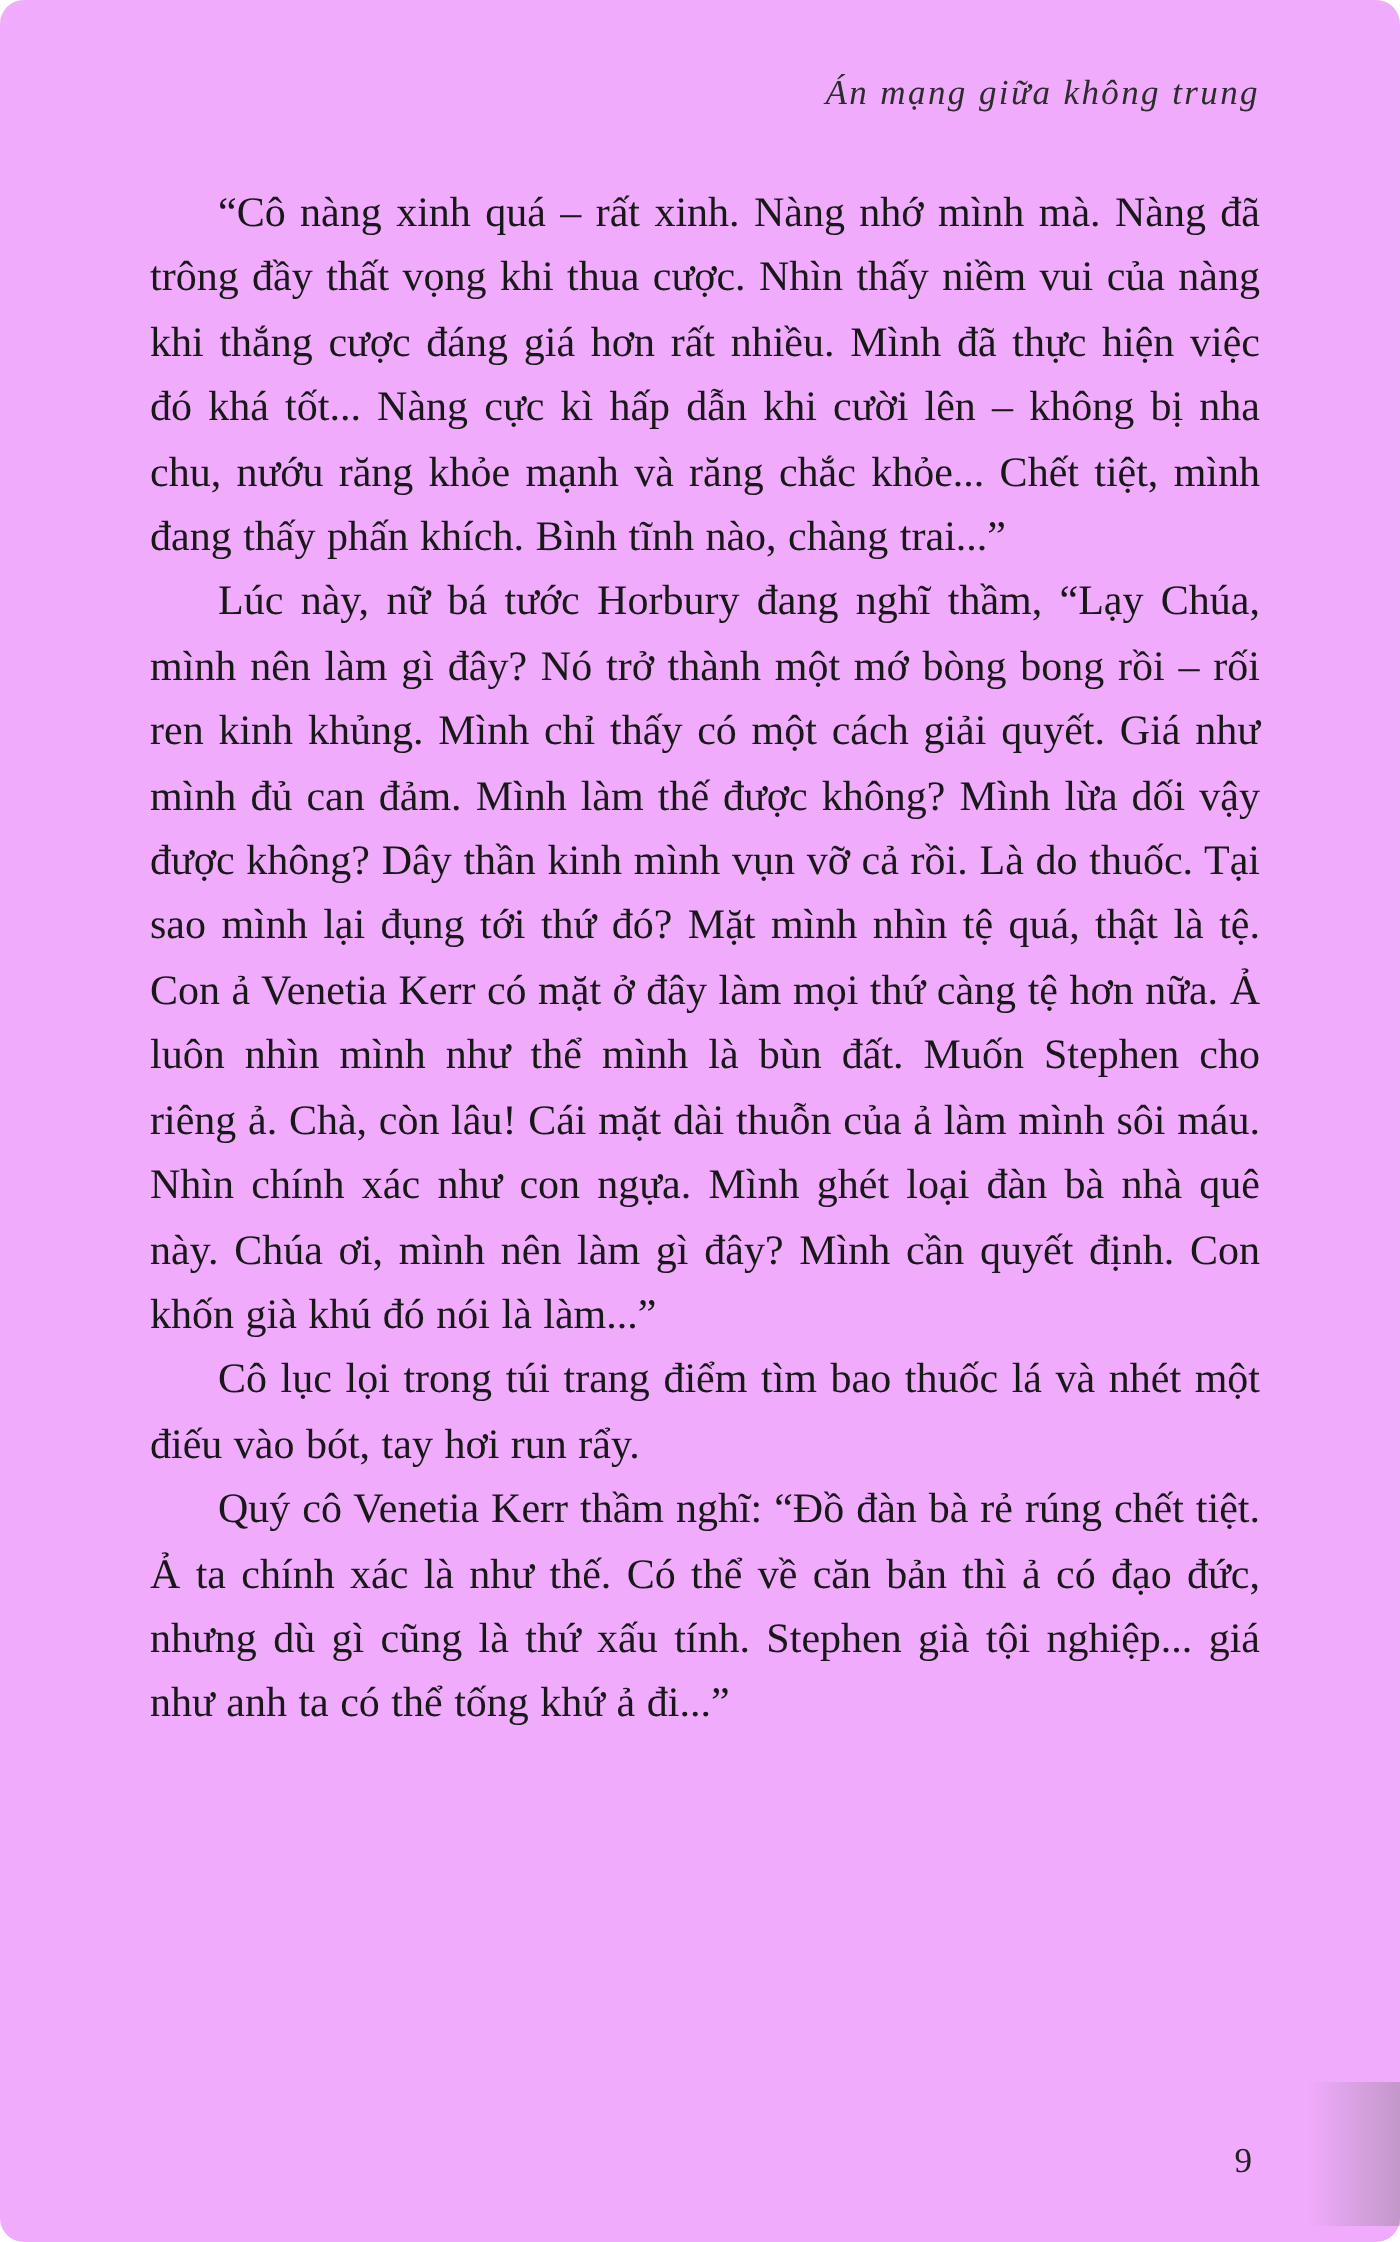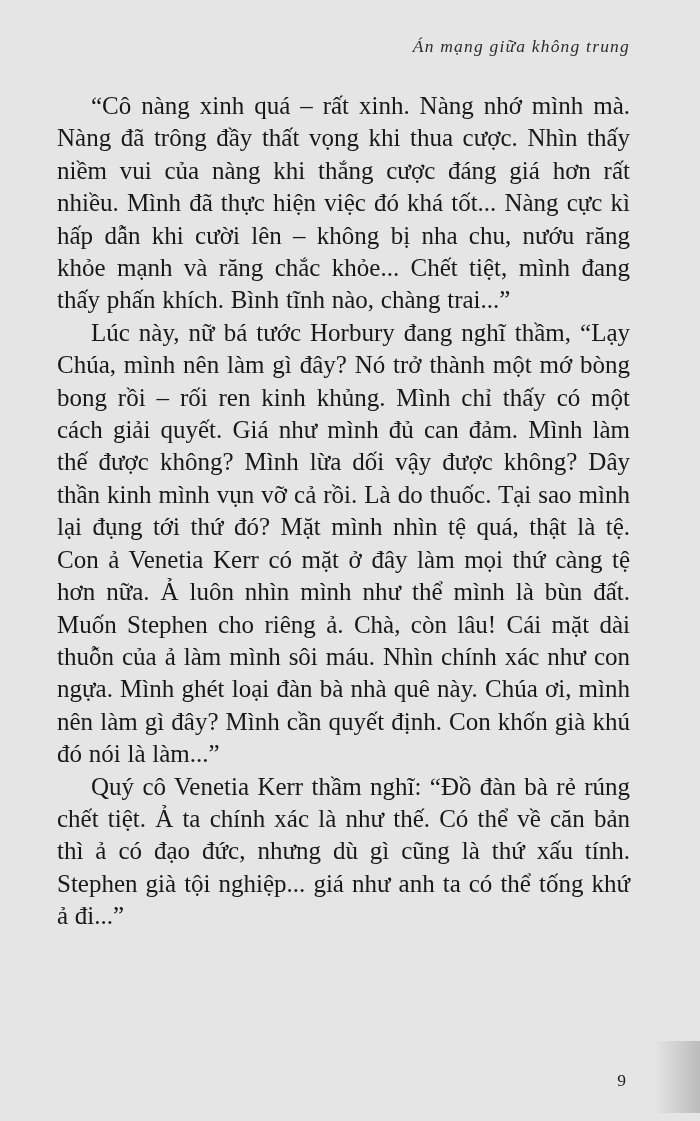--- a/index.html
+++ b/index.html
@@ -11,39 +11,40 @@
     height: 1121px;
     background: #ffffff;
     position: relative;
     overflow: hidden;
     font-family: "Liberation Serif", "DejaVu Serif", serif;
     color: #1b1b1b;
   }
   .page {
     position: absolute;
     inset: 0;
-    background: #e5e5e5;
+    background: #f0abfc;
+    border-radius: 12px;
   }
   .running-header {
     position: absolute;
     top: 36px;
     left: 75px;
     right: 70px;
     text-align: right;
     font-style: italic;
     font-size: 17.5px;
     letter-spacing: 1.2px;
     color: #2c2c2c;
   }
   .body-text {
     position: absolute;
     top: 90px;
-    left: 57px;
+    left: 75px;
     right: 70px;
-    font-size: 25px;
+    font-size: 21px;
     line-height: 32.4px;
     text-align: justify;
     color: #181818;
   }
   .body-text p {
     margin: 0;
     text-indent: 34px;
     word-spacing: 0.5px;
   }
   .corner-shade {
@@ -66,20 +67,21 @@
 </head>
 <body>
 
 <div class="page">
 
   <div class="running-header">Án mạng giữa không trung</div>
 
   <div class="body-text">
     <p>“Cô nàng xinh quá – rất xinh. Nàng nhớ mình mà. Nàng đã trông đầy thất vọng khi thua cược. Nhìn thấy niềm vui của nàng khi thắng cược đáng giá hơn rất nhiều. Mình đã thực hiện việc đó khá tốt... Nàng cực kì hấp dẫn khi cười lên – không bị nha chu, nướu răng khỏe mạnh và răng chắc khỏe... Chết tiệt, mình đang thấy phấn khích. Bình tĩnh nào, chàng trai...”</p>
     <p>Lúc này, nữ bá tước Horbury đang nghĩ thầm, “Lạy Chúa, mình nên làm gì đây? Nó trở thành một mớ bòng bong rồi – rối ren kinh khủng. Mình chỉ thấy có một cách giải quyết. Giá như mình đủ can đảm. Mình làm thế được không? Mình lừa dối vậy được không? Dây thần kinh mình vụn vỡ cả rồi. Là do thuốc. Tại sao mình lại đụng tới thứ đó? Mặt mình nhìn tệ quá, thật là tệ. Con ả Venetia Kerr có mặt ở đây làm mọi thứ càng tệ hơn nữa. Ả luôn nhìn mình như thể mình là bùn đất. Muốn Stephen cho riêng ả. Chà, còn lâu! Cái mặt dài thuỗn của ả làm mình sôi máu. Nhìn chính xác như con ngựa. Mình ghét loại đàn bà nhà quê này. Chúa ơi, mình nên làm gì đây? Mình cần quyết định. Con khốn già khú đó nói là làm...”</p>
+    <p>Cô lục lọi trong túi trang điểm tìm bao thuốc lá và nhét một điếu vào bót, tay hơi run rẩy.</p>
     <p>Quý cô Venetia Kerr thầm nghĩ: “Đồ đàn bà rẻ rúng chết tiệt. Ả ta chính xác là như thế. Có thể về căn bản thì ả có đạo đức, nhưng dù gì cũng là thứ xấu tính. Stephen già tội nghiệp... giá như anh ta có thể tống khứ ả đi...”</p>
   </div>
 
   <div class="corner-shade"></div>
 
   <div class="page-number">9</div>
 
 </div>
 
 </body></html>

